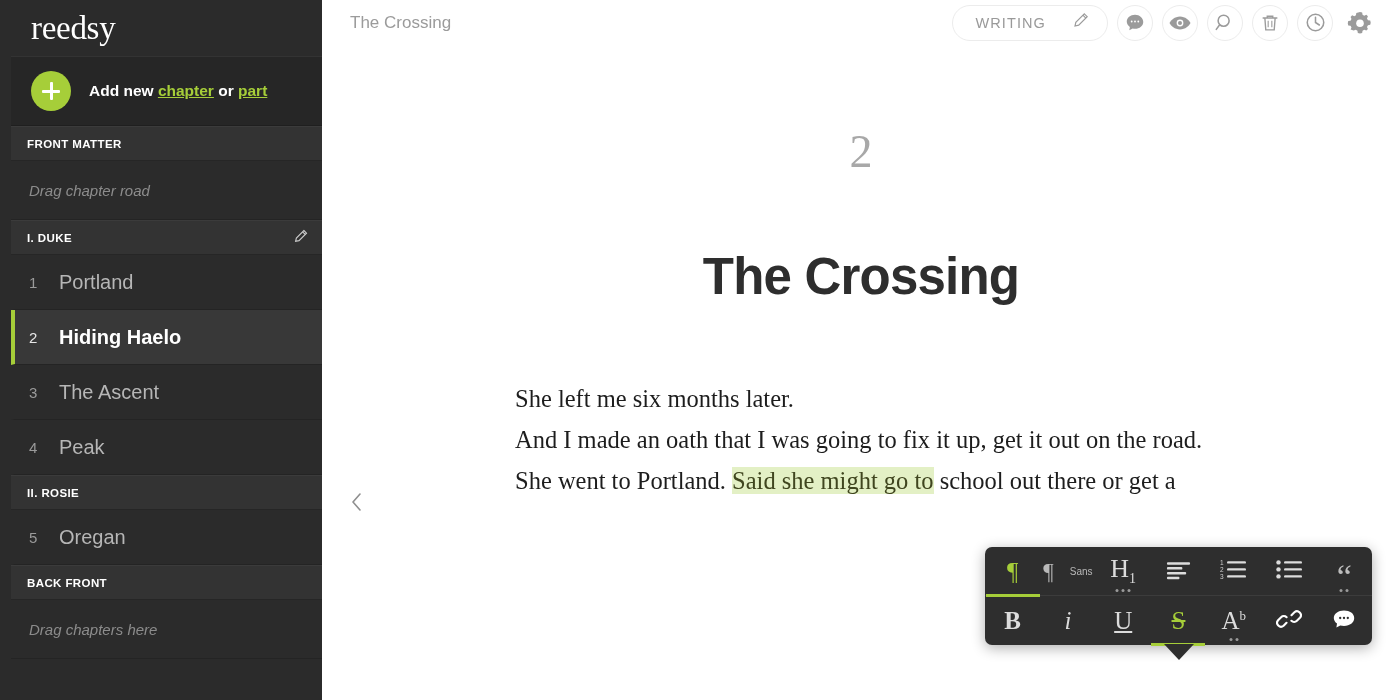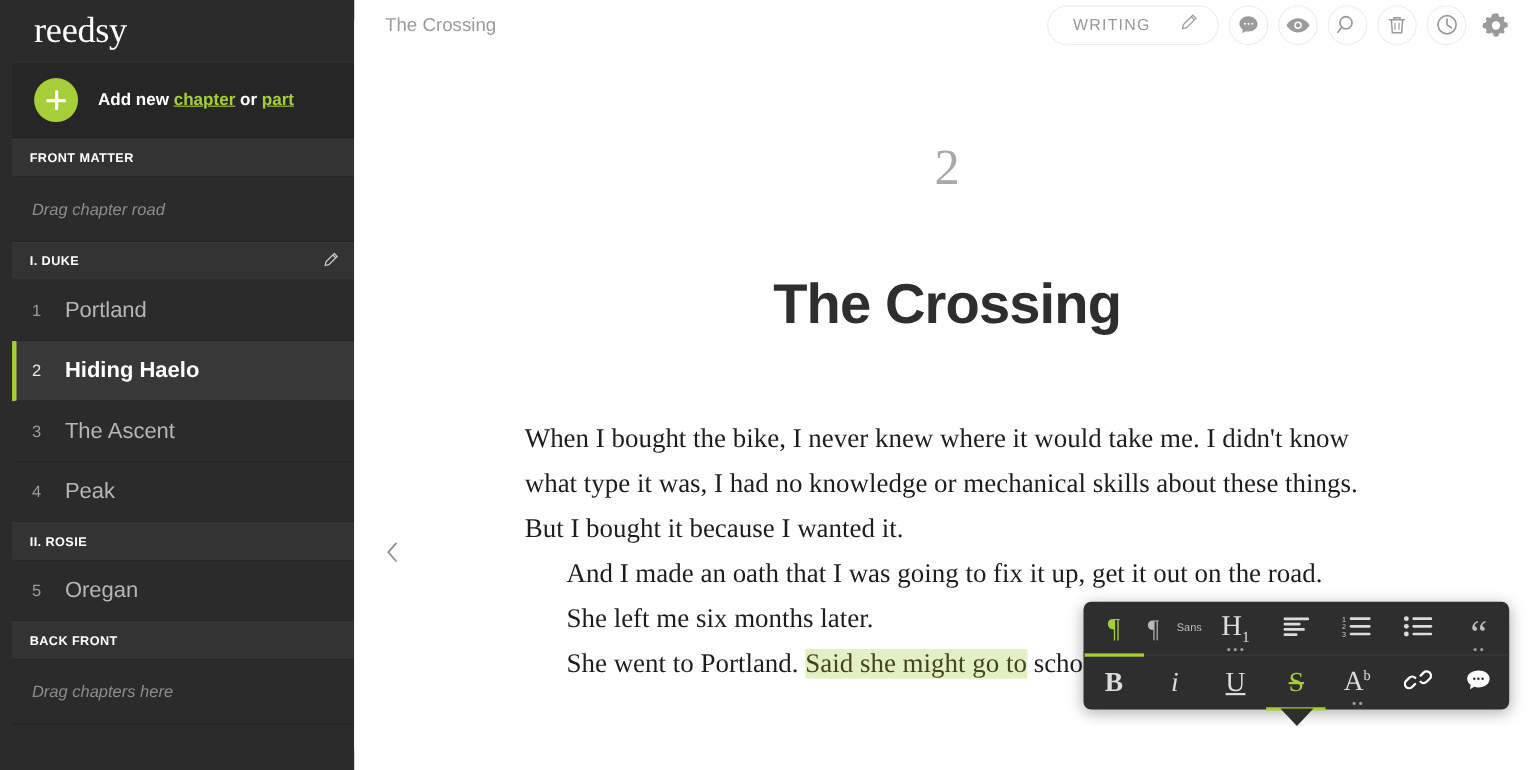--- a/index.html
+++ b/index.html
@@ -105,21 +105,20 @@
   }
   .chapter.active .num { color: #e6e6e6; }
   .chapter.active .title { color: #ffffff; font-weight: 700; }
 
   
   .main {
     flex: 1 1 auto; height: 700px;
     background: #ffffff;
     position: relative;
     overflow: hidden;
-    border-radius: 22px;
   }
   .topbar {
     height: 45px;
     display: flex; align-items: center;
     padding: 0 22px 0 18px;
     position: relative;
   }
   .breadcrumb {
     color: #9b9b9b;
     font-size: 17px;
@@ -374,23 +373,22 @@
       <svg width="16" height="22" viewBox="0 0 16 22">
           <path d="M11 3L4 11l7 8" fill="none" stroke="#8f8f8f" stroke-width="1.6" stroke-linecap="round" stroke-linejoin="round"></path>
         </svg>
     </div>
 
     <div class="doc">
       <div class="chap-num">2</div>
       <div class="chap-title">The Crossing</div>
 
       <div class="body-text">
-        <p><span>When I bought the bike, I never knew where it would take me. I didn't know what type it was, I had no knowledge or mechanical skills about these things. But I bought it because I wanted it.</span></p>
+        <p class="indent"><span>She left me six months later.</span></p>
         <p class="indent"><span>And I made an oath that I was going to fix it up, get it out on the road.</span></p>
-        <p class="indent"><span>She left me six months later.</span></p>
         <p class="indent"><span>She went to Portland. </span><span class="hl">Said she might go to</span><span> school out there or get a</span></p>
       </div>
     </div>
 
     <div class="fmt-toolbar">
       <div class="fmt-row row1">
 
         <div class="fmt-btn active">
           <span class="gl tb-pilcrow">¶</span>
         </div>

